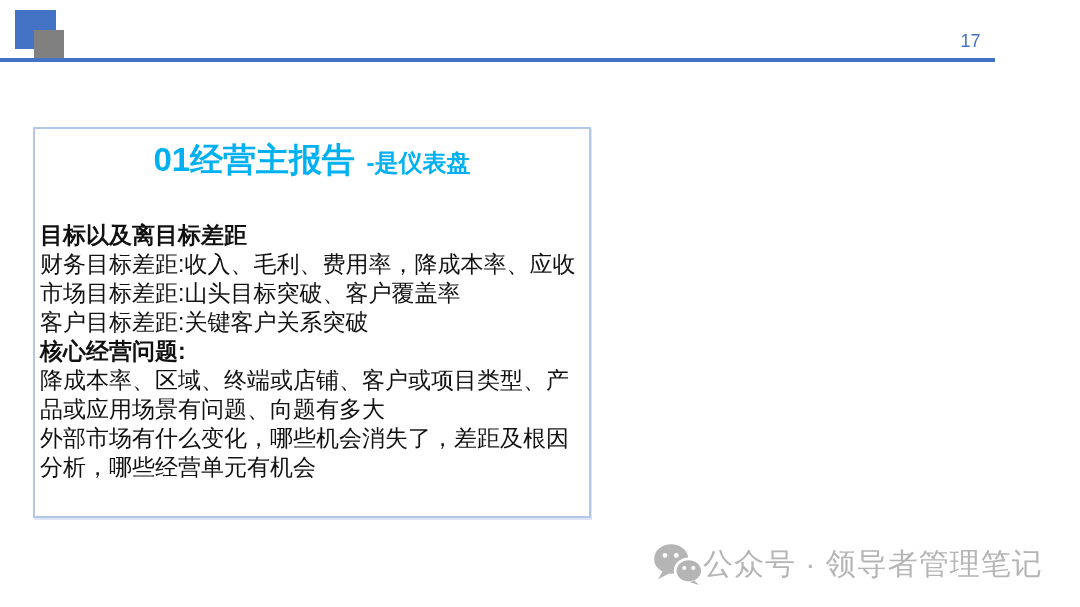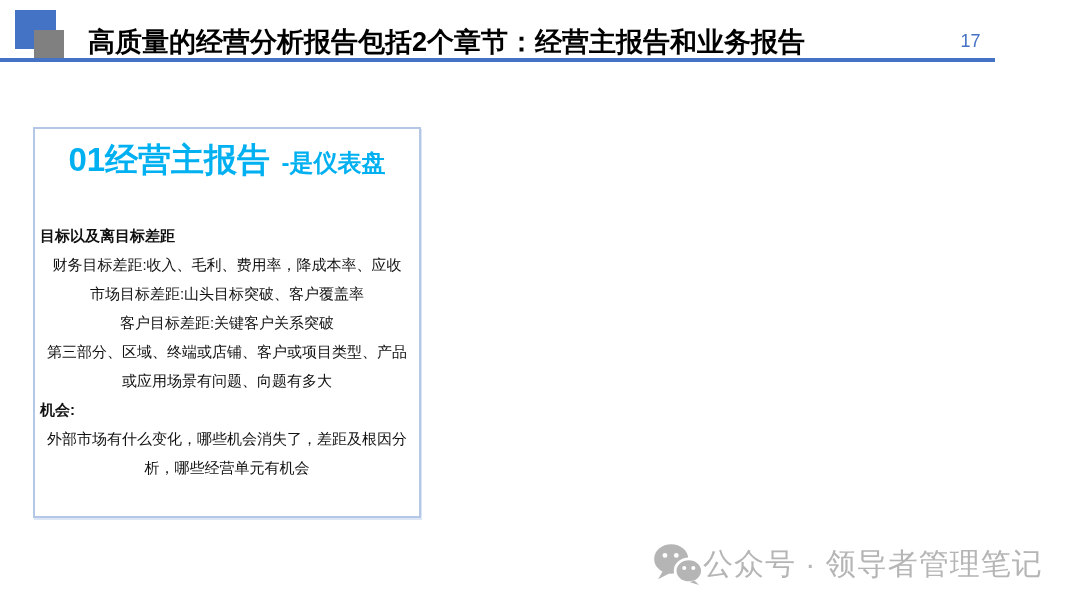--- a/index.html
+++ b/index.html
@@ -39,43 +39,43 @@
   }
 
   
   .panel {
     position: absolute; top: 127px; height: 391px;
     background: #ffffff;
     border: 2px solid #B4C7E7;
     box-sizing: border-box;
     box-shadow: 1px 2px 0 rgba(180,199,231,0.45);
   }
-  .panel-left  { left: 33px;  width: 388px; }
+  .panel-left  { left: 33px;  width: 558px; }
   .panel-right { left: 557px; width: 443px; }
 
   .panel-title {
     margin-top: 9px;
     text-align: center;
     color: #00B0F0;
     font-weight: bold;
     line-height: 44px;
     white-space: nowrap;
   }
   .panel-title-main { font-size: 33px; }
   .panel-title-sub  { font-size: 24px; margin-left: 7px; }
 
   .lbody {
     margin-top: 33px;
     padding: 0 5px;
-    font-size: 15px;
+    font-size: 23px;
     line-height: 29px;
     color: #111111;
   }
   .lb-heading { font-weight: bold; }
-  .lb-text { white-space: pre-line; text-align: center; }
+  .lb-text { white-space: pre-line; }
 
   .rbody {
     margin-top: 27px;
     padding: 0 9px;
     font-size: 22px;
     color: #111111;
   }
   .rb-line { line-height: 42.5px; white-space: nowrap; }
 
   
@@ -91,36 +91,35 @@
     white-space: nowrap;
   }
 </style>
 </head>
 <body>
 
 <div class="slide">
 
   <div class="logo-blue"></div>
   <div class="logo-gray"></div>
-  <h1 class="slide-title">高质量的经营分析报告包括2个章节：经营主报告和业务报告</h1>
   <div class="page-number">17</div>
   <div class="divider"></div>
 
   <section class="panel panel-left">
     <div class="panel-title">
       <span class="panel-title-main">01经营主报告</span>
       <span class="panel-title-sub">-是仪表盘</span>
     </div>
     <div class="lbody">
       <div class="lb-heading">目标以及离目标差距</div>
       <div class="lb-text">财务目标差距:收入、毛利、费用率，降成本率、应收
 市场目标差距:山头目标突破、客户覆盖率
 客户目标差距:关键客户关系突破</div>
-      <div class="lb-text">第三部分、区域、终端或店铺、客户或项目类型、产品或应用场景有问题、向题有多大</div>
-      <div class="lb-heading">机会:</div>
+      <div class="lb-heading">核心经营问题:</div>
+      <div class="lb-text">降成本率、区域、终端或店铺、客户或项目类型、产品或应用场景有问题、向题有多大</div>
       <div class="lb-text">外部市场有什么变化，哪些机会消失了，差距及根因分析，哪些经营单元有机会</div>
     </div>
   </section>
 
 
   <footer class="footer">
     <svg class="wechat-icon" viewBox="0 0 44 37" xmlns="http://www.w3.org/2000/svg">
 
       <ellipse cx="16" cy="14" rx="15" ry="13" fill="#B5B5B5"></ellipse>
       <path d="M9 24 L4.5 32 L15 26.5 Z" fill="#B5B5B5"></path>

